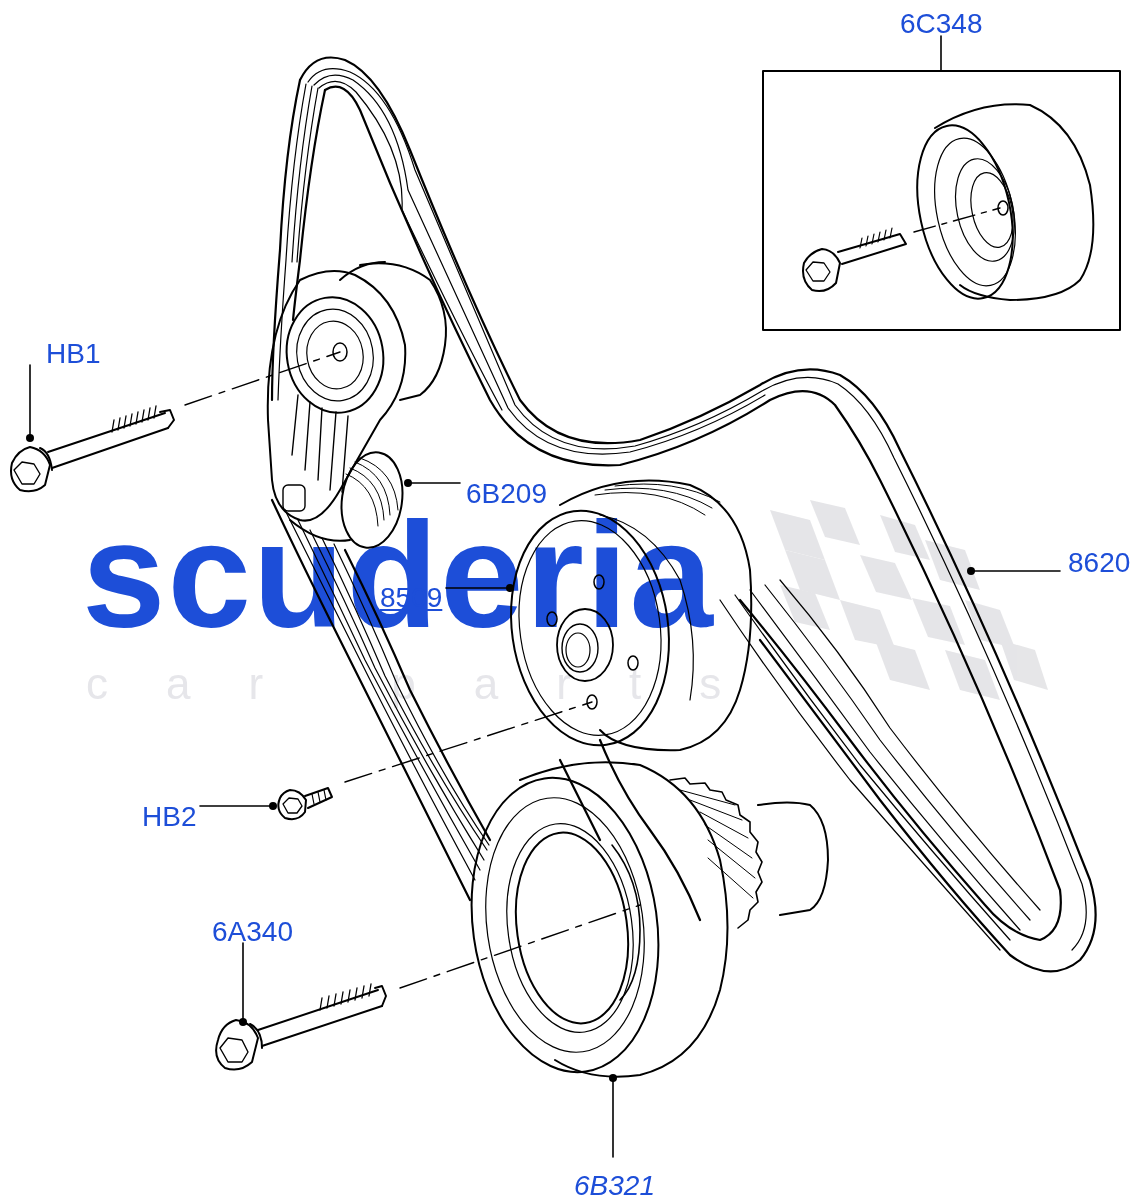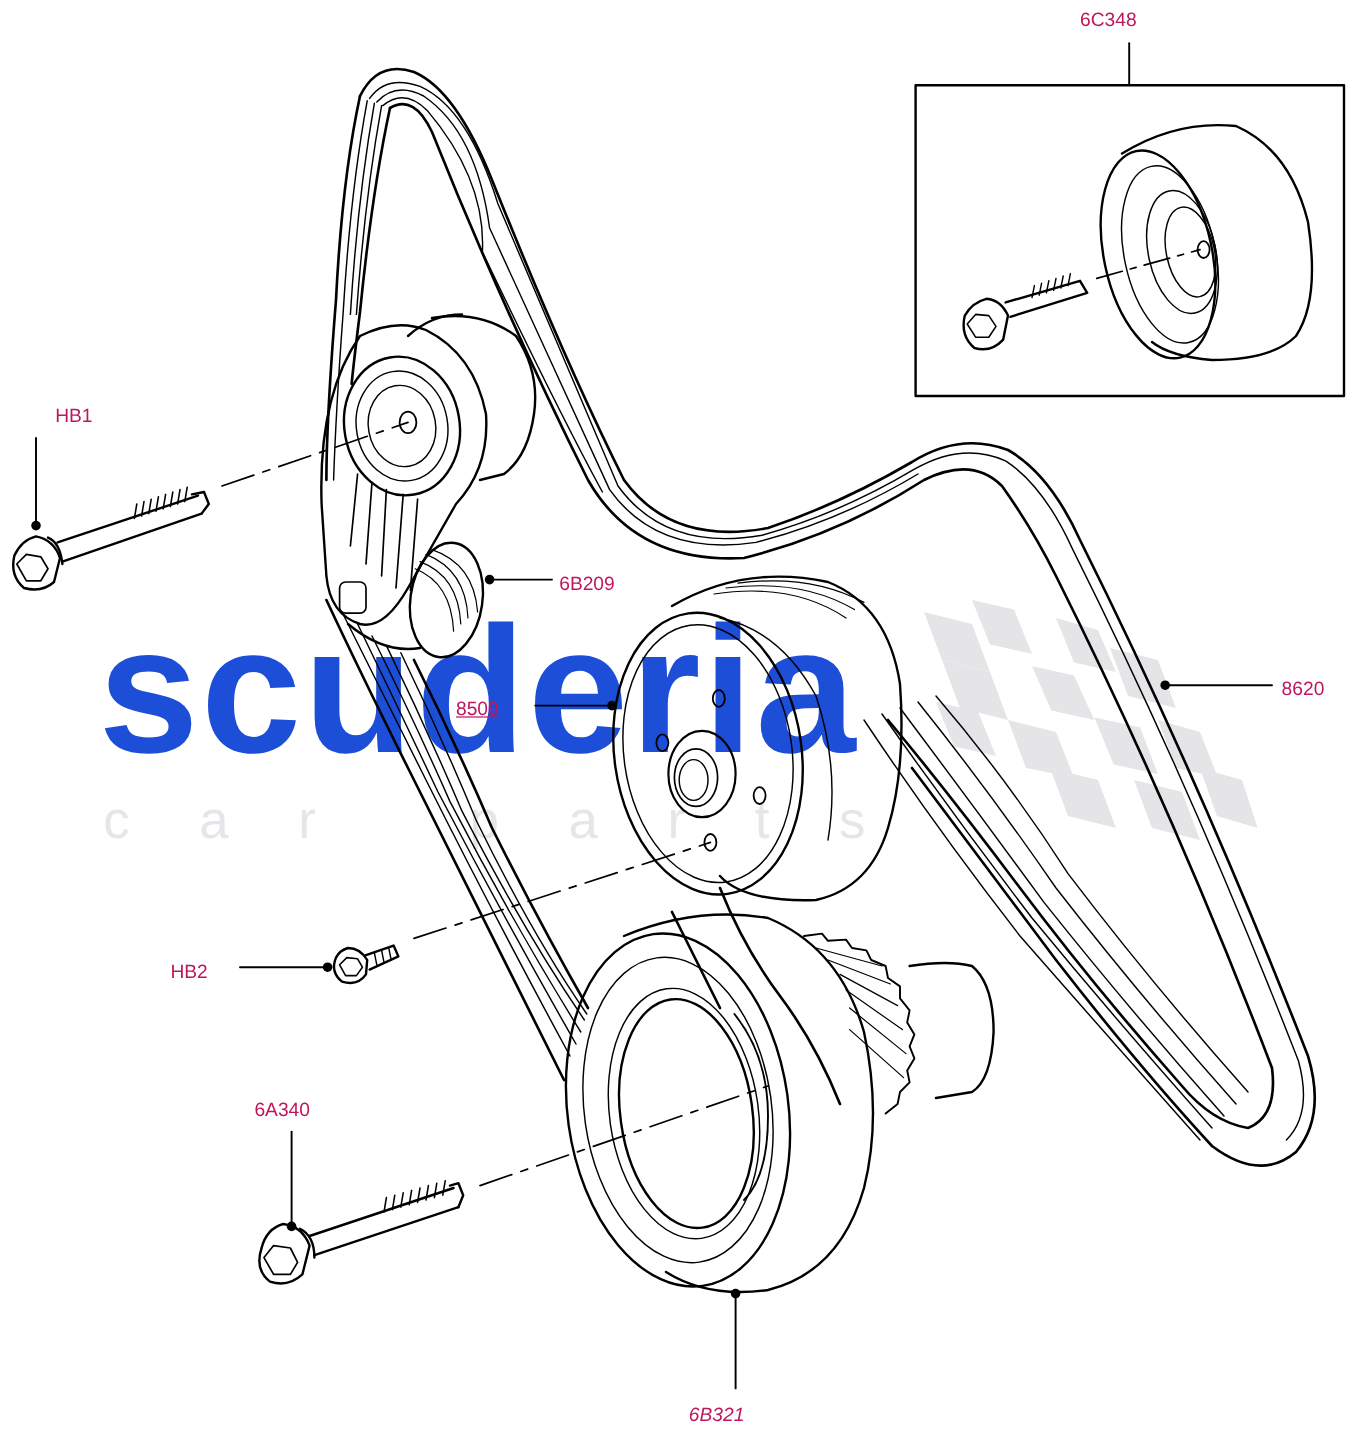--- a/index.html
+++ b/index.html
@@ -1,18 +1,18 @@
 <!DOCTYPE html>
 <html><head>
 <meta charset="utf-8">
 <style>
   html, body { margin: 0; padding: 0; background: #ffffff; }
   body { width: 1134px; height: 1200px; position: relative; overflow: hidden; font-family: "Liberation Sans", sans-serif; }
   #diagram { position: absolute; left: 0; top: 0; width: 1134px; height: 1200px; }
-  .callout { position: absolute; color: #be185d; font-family: "Liberation Sans", sans-serif; font-size: 16px; line-height: 1; white-space: nowrap; cursor: pointer; }
+  .callout { position: absolute; color: #1d4ed8; font-family: "Liberation Sans", sans-serif; font-size: 28px; line-height: 1; white-space: nowrap; cursor: pointer; }
   .wm-main { position: absolute; left: 82px; top: 500px; font-family: "Liberation Sans", sans-serif; font-weight: bold; font-size: 150px; color: #1d4ed8; letter-spacing: 2px; line-height: 1; }
   .wm-sub { position: absolute; left: 86px; top: 662px; font-family: "Liberation Sans", sans-serif; font-size: 44px; color: #e6e6ea; letter-spacing: 58px; line-height: 1; }
   svg * { vector-effect: non-scaling-stroke; }
 </style>
 </head>
 <body>
 
 <div class="wm-main">scuderia</div>
 <div class="wm-sub">car parts</div>
 
@@ -188,16 +188,16 @@
       <circle cx="243" cy="1022" r="4"></circle>
       <circle cx="613" cy="1078" r="4"></circle>
     </g>
   </g>
 </svg>
 
 <div class="callout" style="left:900px; top:10px;">6C348</div>
 <div class="callout" style="left:6px; top:340px;margin-left:40px;">HB1</div>
 <div class="callout" style="left:466px; top:480px;">6B209</div>
 <div class="callout" style="left:380px; top:584px;text-decoration:underline;">8509</div>
-<div class="callout" style="left:1068px; top:567px;">8620</div>
+<div class="callout" style="left:1068px; top:549px;">8620</div>
 <div class="callout" style="left:142px; top:803px;">HB2</div>
 <div class="callout" style="left:212px; top:918px;">6A340</div>
 <div class="callout" style="left:574px; top:1172px;font-style:italic;">6B321</div>
 
 </body></html>

